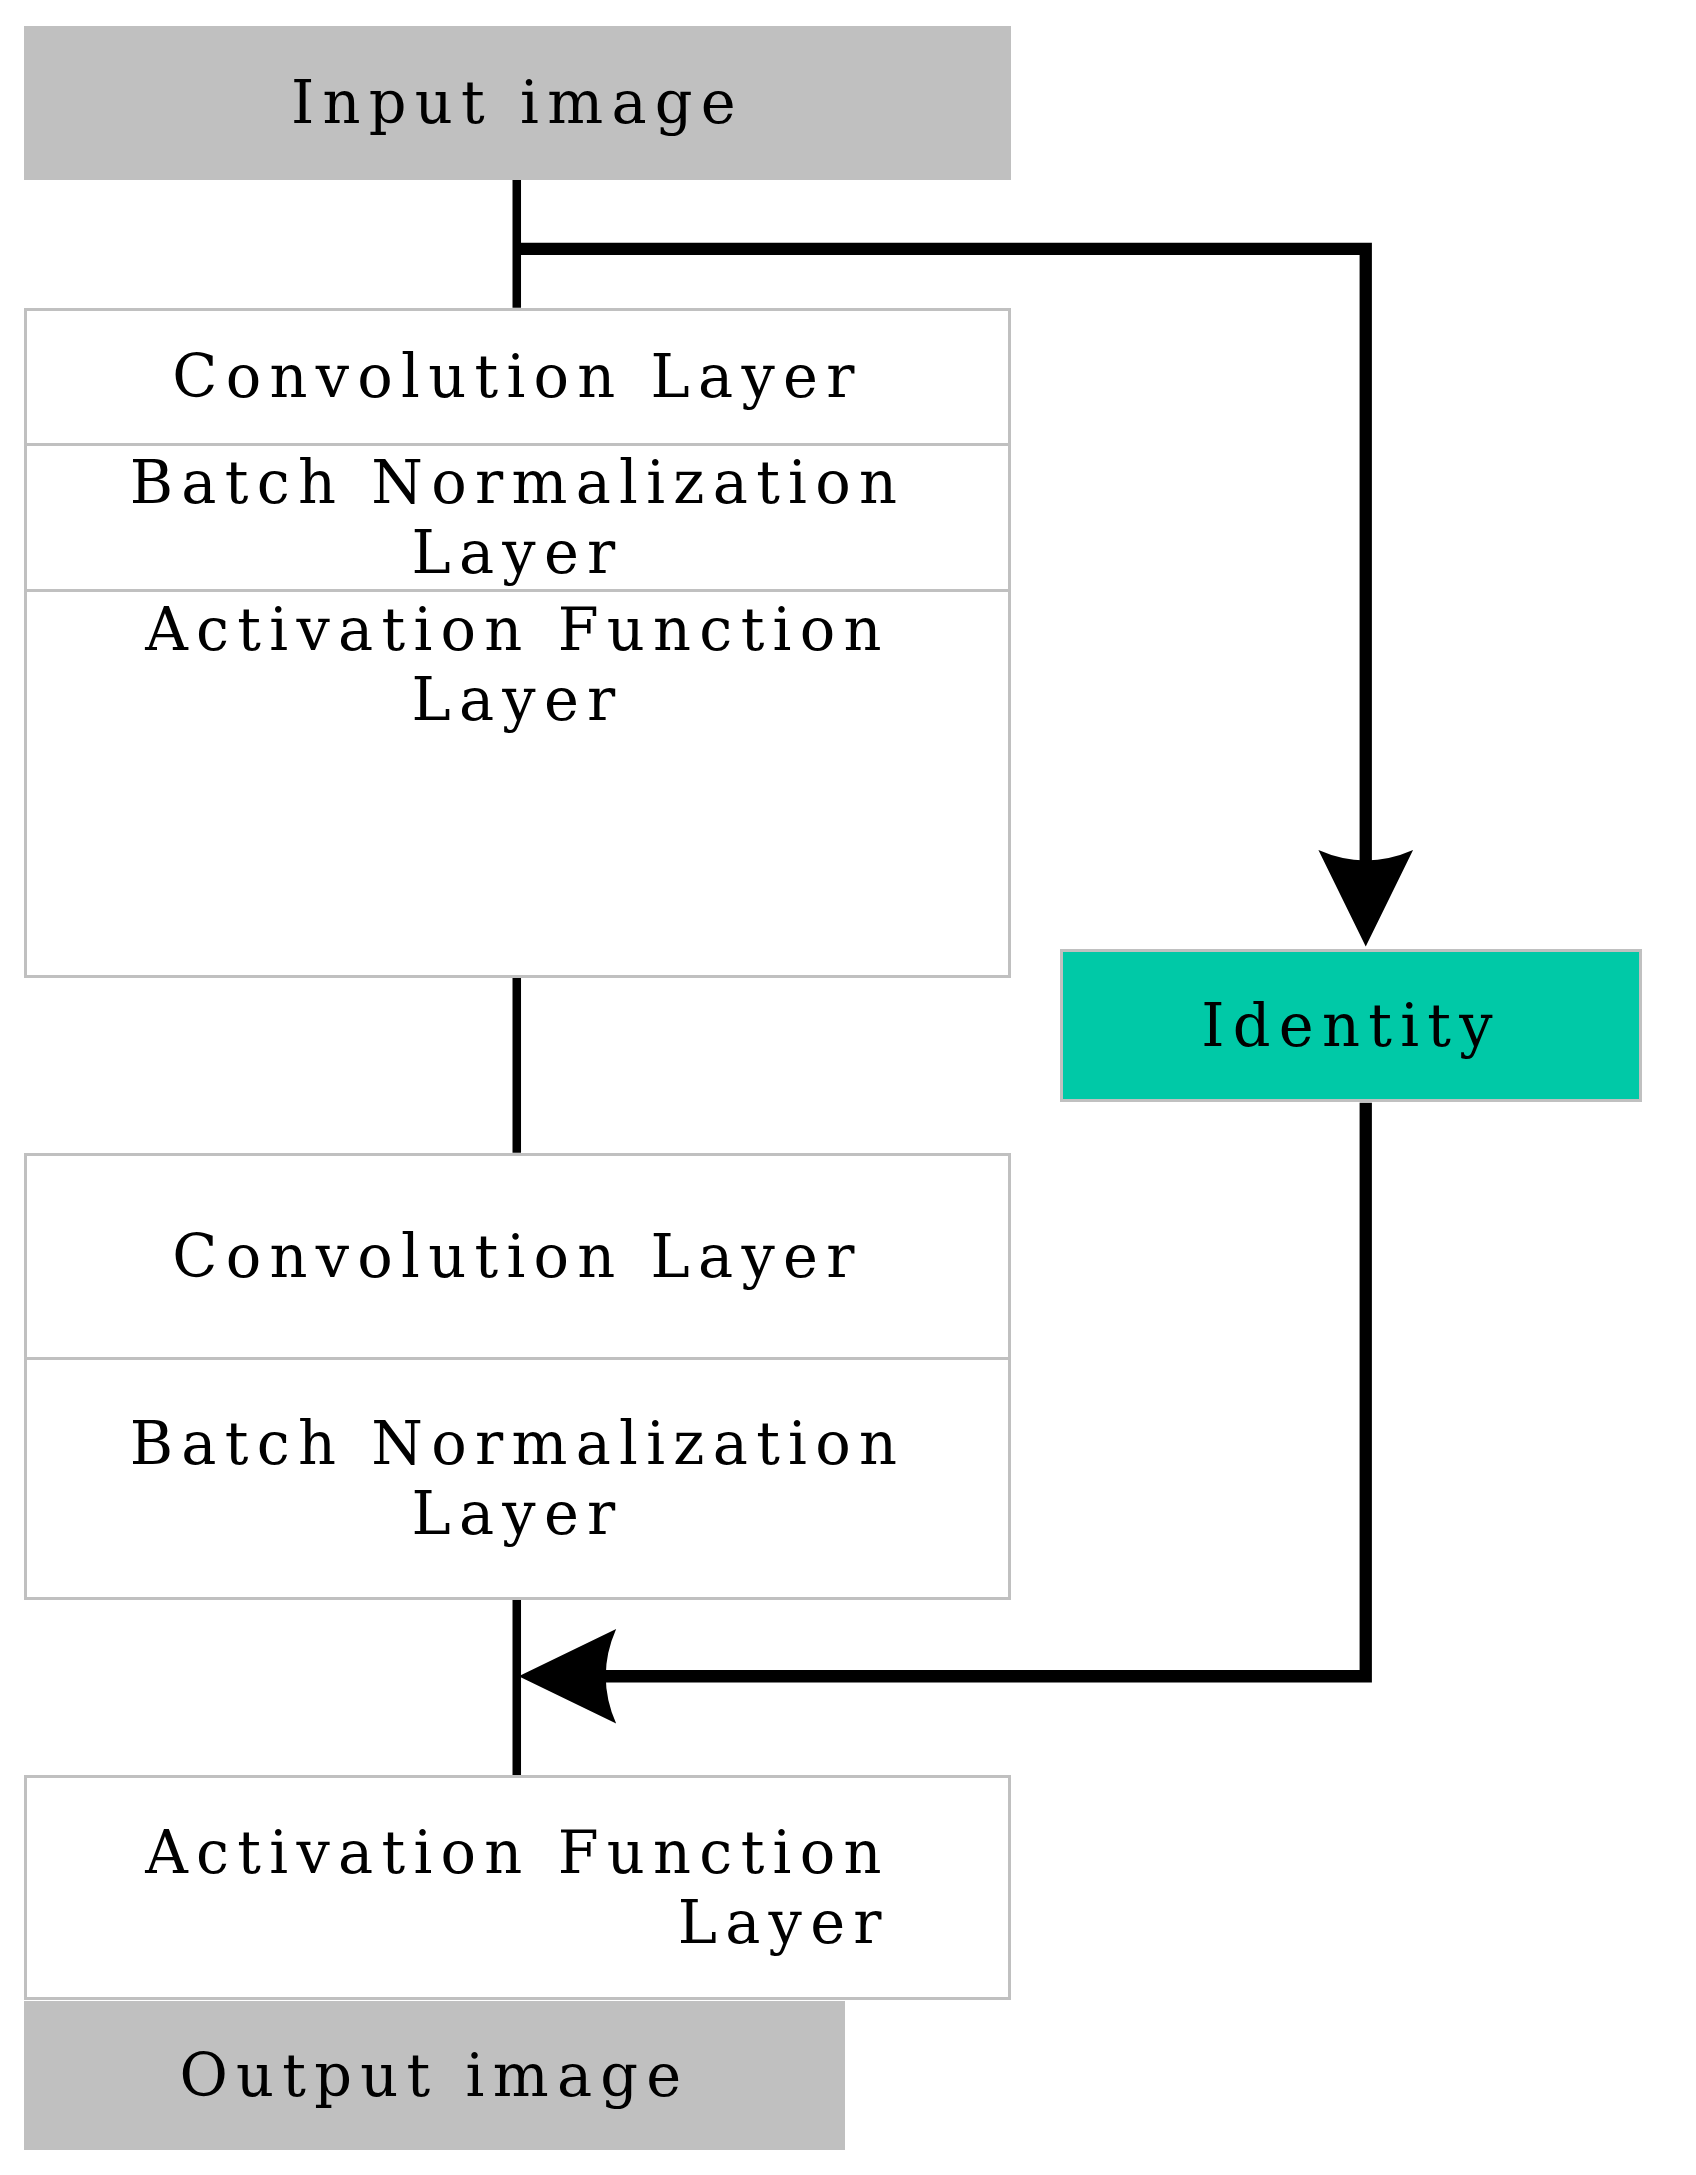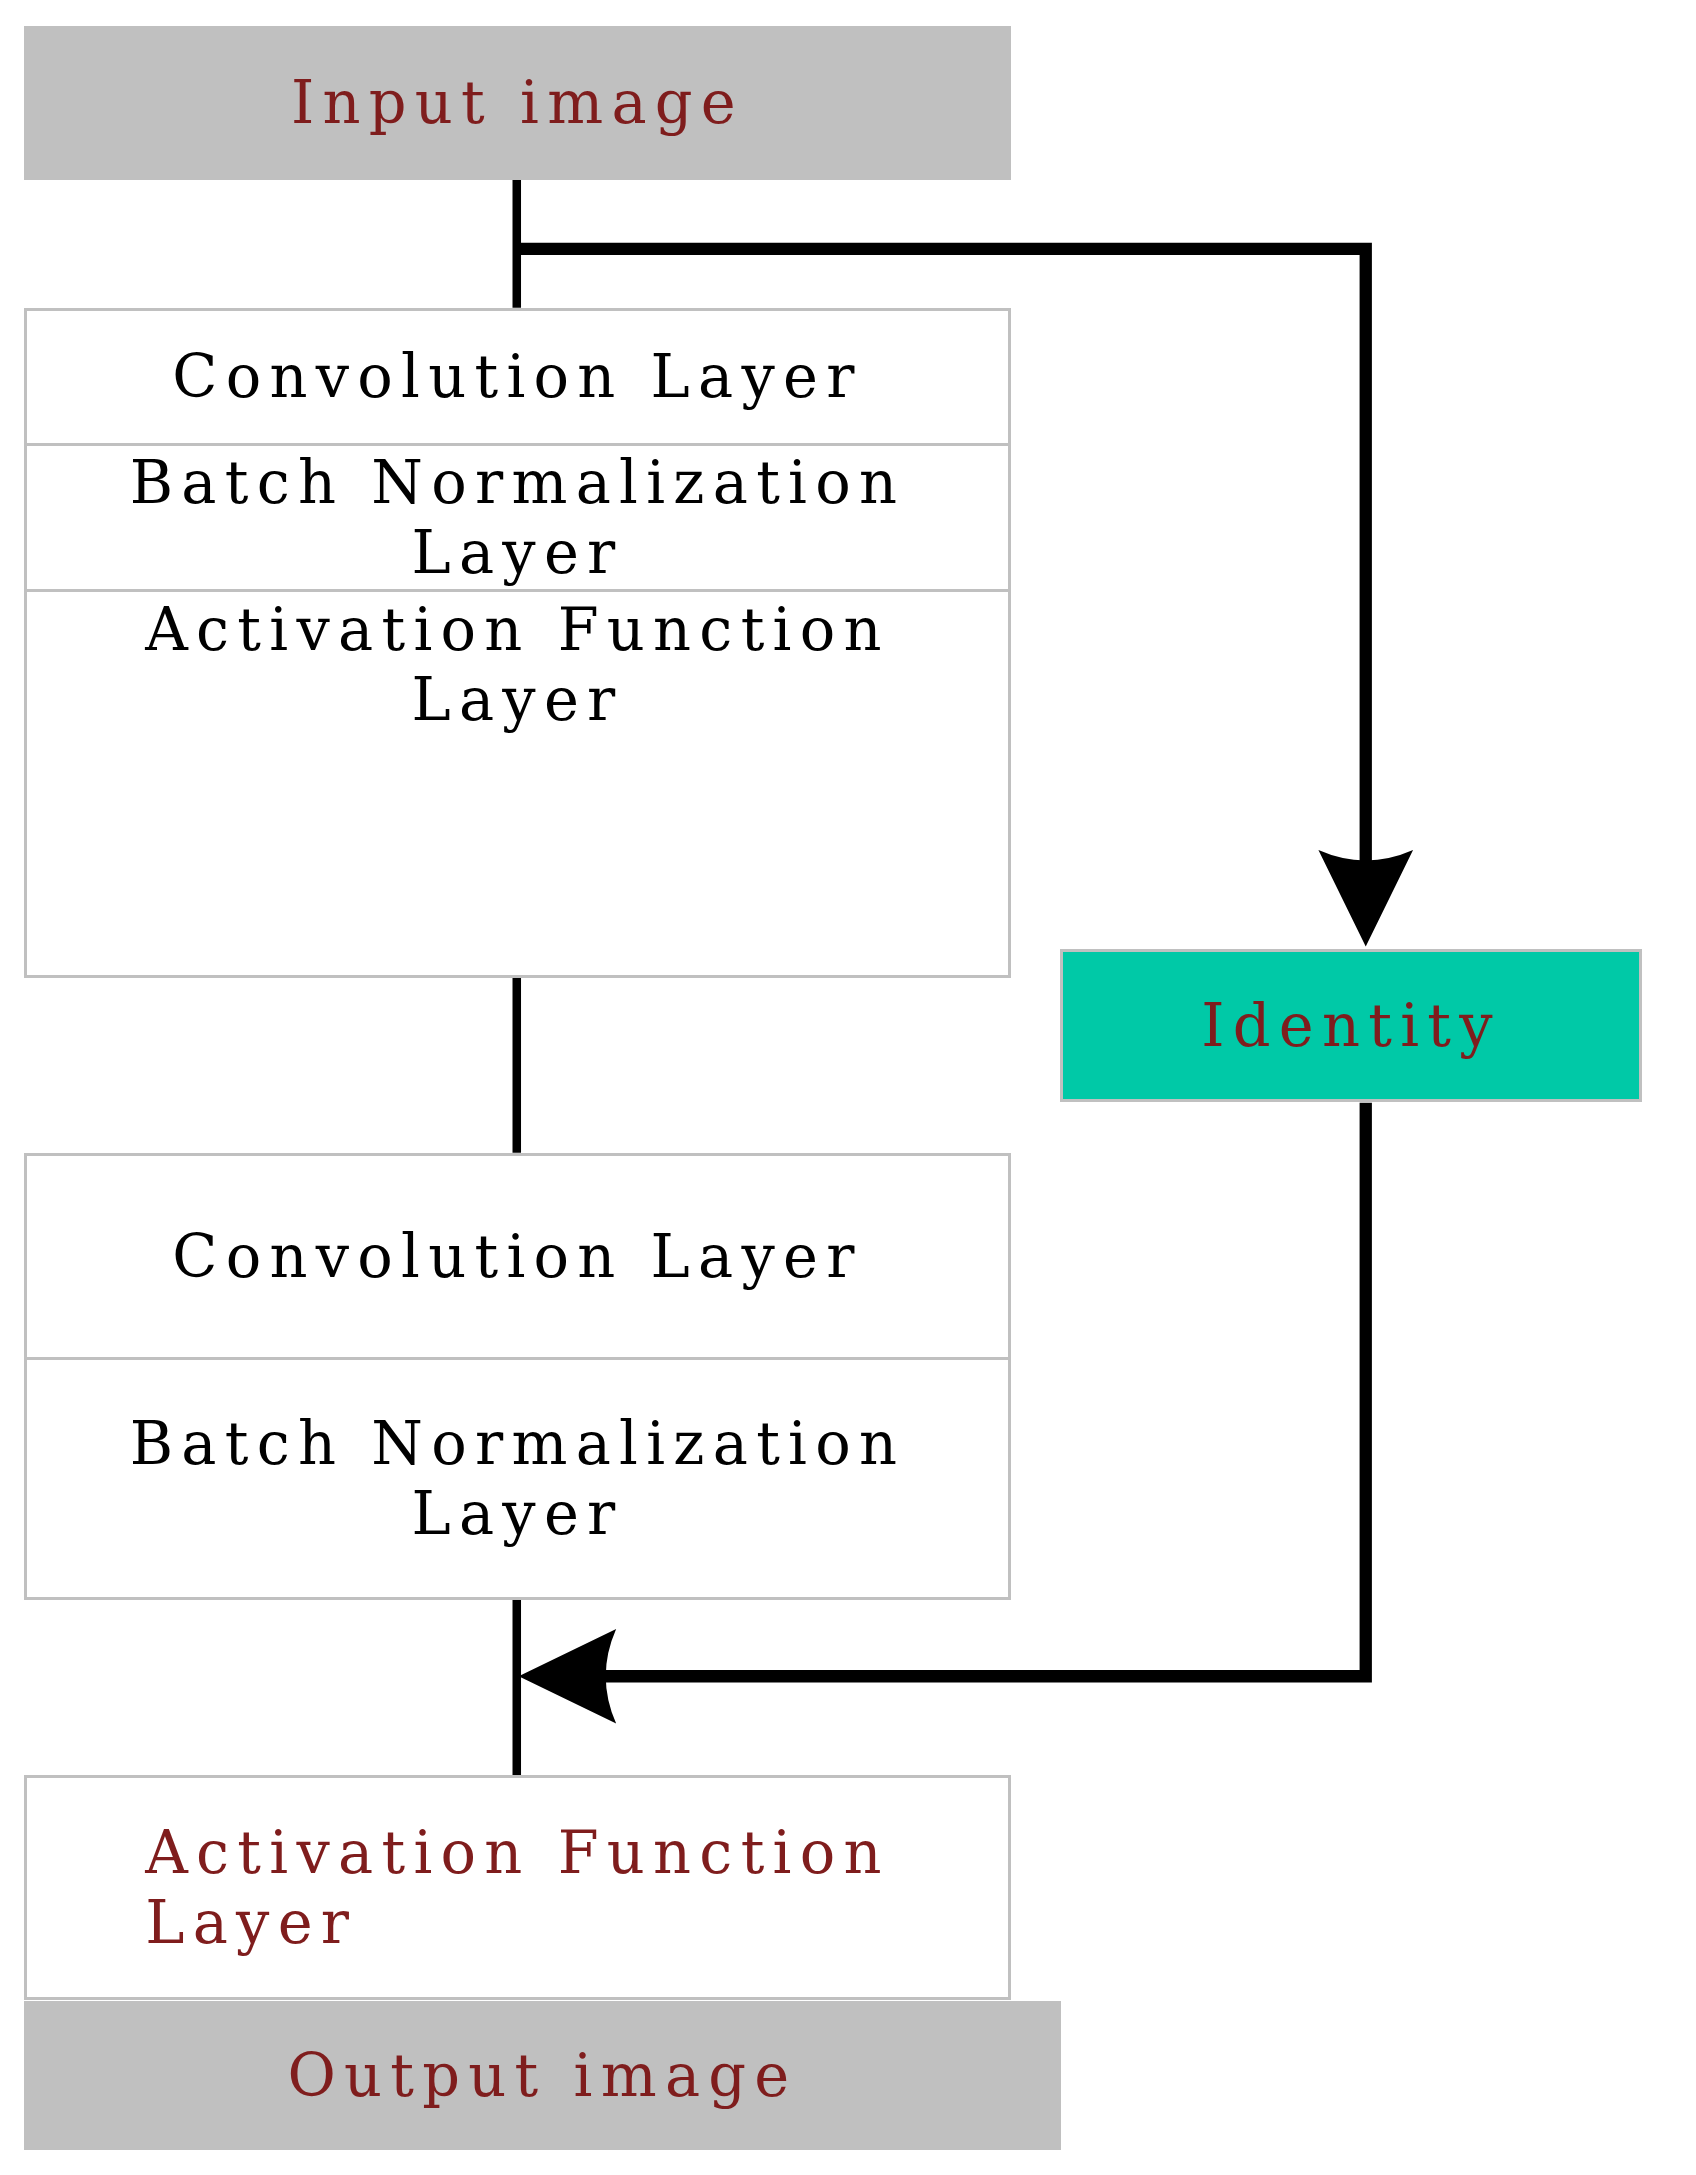--- a/index.html
+++ b/index.html
@@ -14,22 +14,22 @@
     background: #ffffff;
     font-family: "DejaVu Serif", serif;
     overflow: hidden;
   }
   .node {
     position: absolute;
     box-sizing: border-box;
     display: flex;
     align-items: center;
     justify-content: center;
-    text-align: left;
-    color: #7f1d1d;
+    text-align: right;
+    color: #000000;
     line-height: 1.18;
     letter-spacing: 0.14em;
     white-space: pre-line;
   }
   .node-gray {
     background: #c0c0c0;
     border: none;
   }
   .node-plain {
     background: #ffffff;
@@ -99,18 +99,18 @@
 
   <div class="stack" style="left:24px; top:1153px; width:987px; height:447px;">
     <div class="stack-row" style="height:204px; font-size:59px;">Convolution Layer</div>
     <div class="stack-row" style="height:238px; font-size:59px;">Batch Normalization
 Layer</div>
   </div>
 
   <div class="node node-plain" style="left:24px; top:1775px; width:987px; height:225px; font-size:59px;">Activation Function
 Layer</div>
 
-  <div class="node node-gray" style="left:24px; top:2001px; width:1037px; height:149px; font-size:59px;">Output image</div>
+  <div class="node node-gray" style="left:24px; top:2001px; width:821px; height:149px; font-size:59px;">Output image</div>
 
   <div class="node node-accent" style="left:1060px; top:949px; width:582px; height:153px; font-size:59px;">Identity</div>
 
 </div>
 
 
 </body></html>

